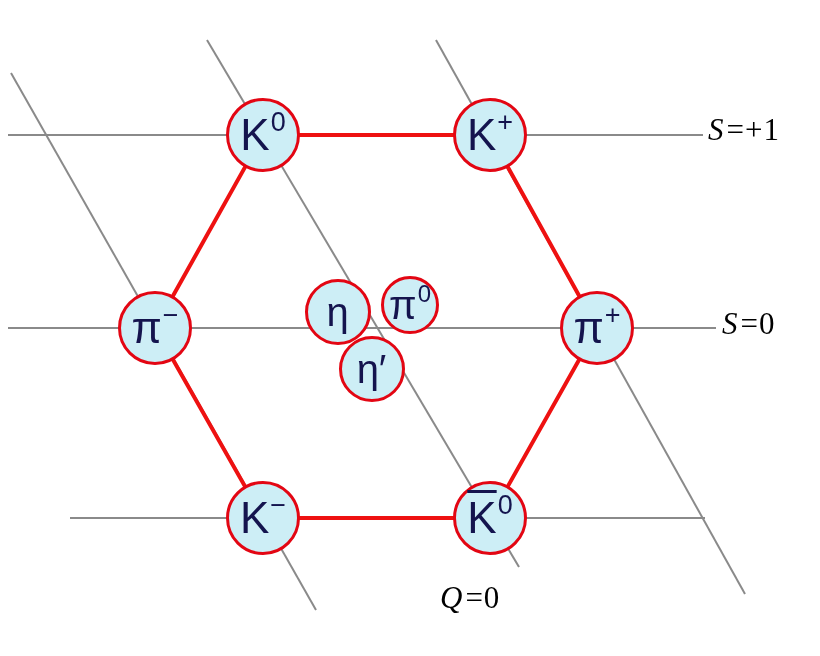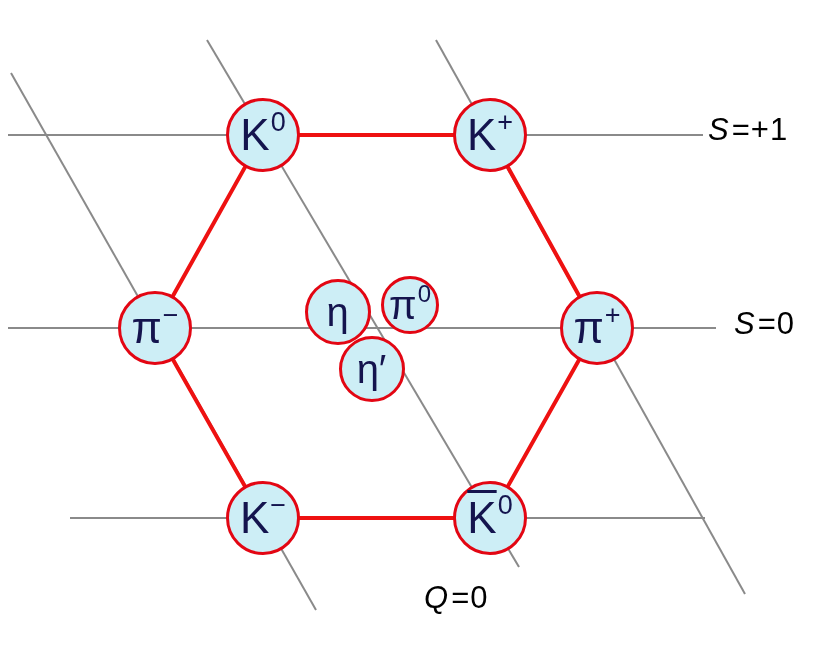--- a/index.html
+++ b/index.html
@@ -46,21 +46,21 @@
   }
   .node.small .base { font-size: 40px; }
   .node.small .sup  { font-size: 24px; top: -11px; }
   .base.overline {
     text-decoration: overline;
     text-decoration-thickness: 3px;
   }
   .axis-label {
     position: absolute;
     z-index: 3;
-    font-family: Liberation Sans, sans-serif;
+    font-family: Liberation Serif, serif;
     font-size: 31px;
     color: #000000;
     white-space: nowrap;
   }
   .axis-label .var {
     font-style: italic;
     padding-right: 3px;
   }
   .axis-label .val {
     font-style: normal;
@@ -127,24 +127,24 @@
 
   <div class="node small" style="left:339px; top:336px; width:66px; height:66px;">
     <span class="base">η′</span>
       <span class="sup"></span>
   </div>
 
   <div class="axis-label" style="left:708px; top:112px;">
     <span class="var">S</span><span class="val">=+1</span>
   </div>
 
-  <div class="axis-label" style="left:722px; top:306px;margin-left:12px;">
+  <div class="axis-label" style="left:722px; top:306px;">
     <span class="var">S</span><span class="val">=0</span>
   </div>
 
 
 
-  <div class="axis-label" style="left:424px; top:580px;">
+  <div class="axis-label" style="left:440px; top:580px;">
     <span class="var">Q</span><span class="val">=0</span>
   </div>
 
 
 </div>
 
 </body></html>

